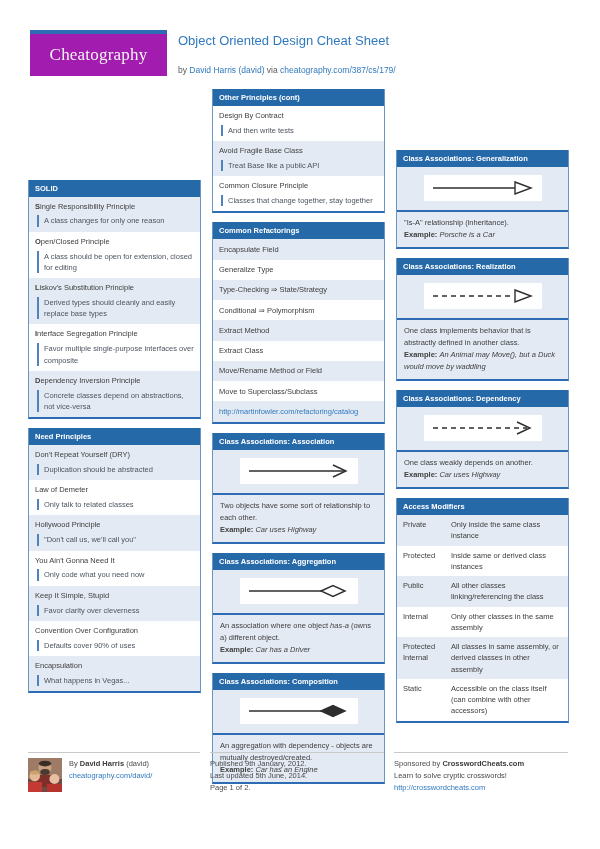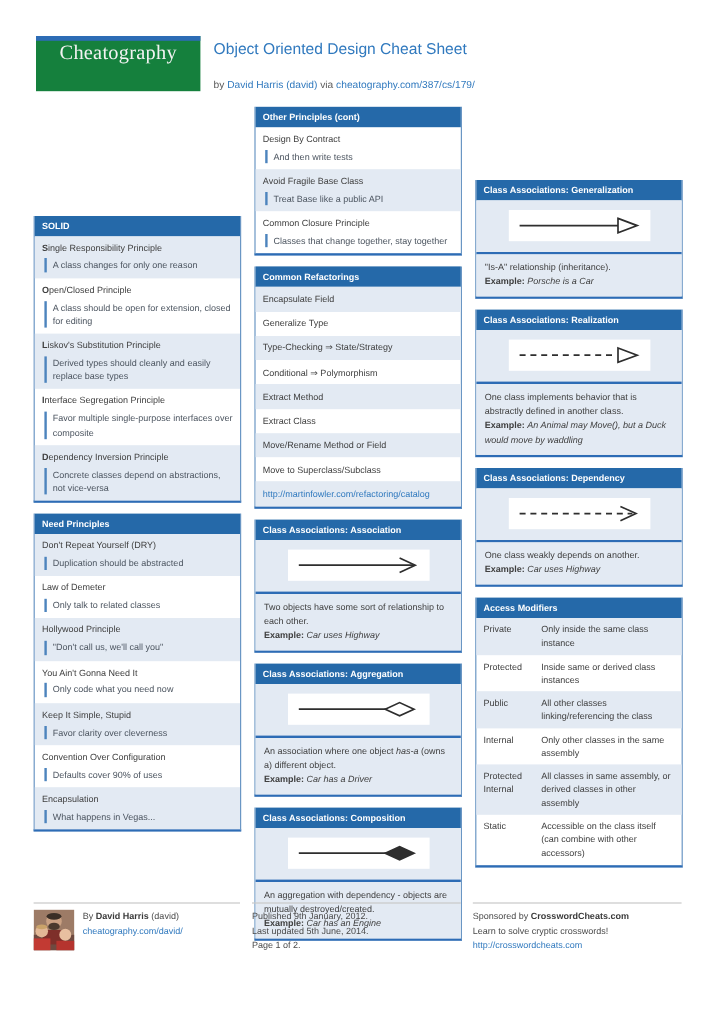--- a/index.html
+++ b/index.html
@@ -1,21 +1,21 @@
 <!DOCTYPE html>
 <html><head>
 <meta charset="utf-8">
 <style>
   html,body{margin:0;padding:0;}
   body{width:600px;height:849px;position:relative;overflow:hidden;background:#fff;
        font-family:"Liberation Sans",sans-serif;color:#404040;}
   
   .hdr{display:flex;align-items:flex-start;margin:30px 0 0 30px;gap:11px;}
-  .logo{width:137px;height:42px;background:#15803d;border-top:4px solid #2d6cb5;
-        display:flex;align-items:flex-start;justify-content:center;cursor:pointer;}
+  .logo{width:137px;height:42px;background:#a21caf;border-top:4px solid #2d6cb5;
+        display:flex;align-items:center;justify-content:center;cursor:pointer;}
   .logo span{color:#f3f3f3;font-family:"Liberation Serif",serif;font-size:17px;letter-spacing:.2px;}
   .htext{padding-top:3px;}
   .title{color:#3079be;font-size:13px;line-height:1.25;}
   .byline{font-size:8.5px;color:#5a5a5a;margin-top:16px;}
   a.blink{color:#3079be;text-decoration:none;cursor:pointer;}
   
   .cols{display:flex;gap:11px;margin:13px 0 0 28px;align-items:center;}
   .col{width:173px;display:flex;flex-direction:column;gap:9px;}
   .card{border-left:1px solid #6a96c4;border-right:1px solid #6a96c4;
         border-bottom:2px solid #2d6cb5;background:#fff;}

